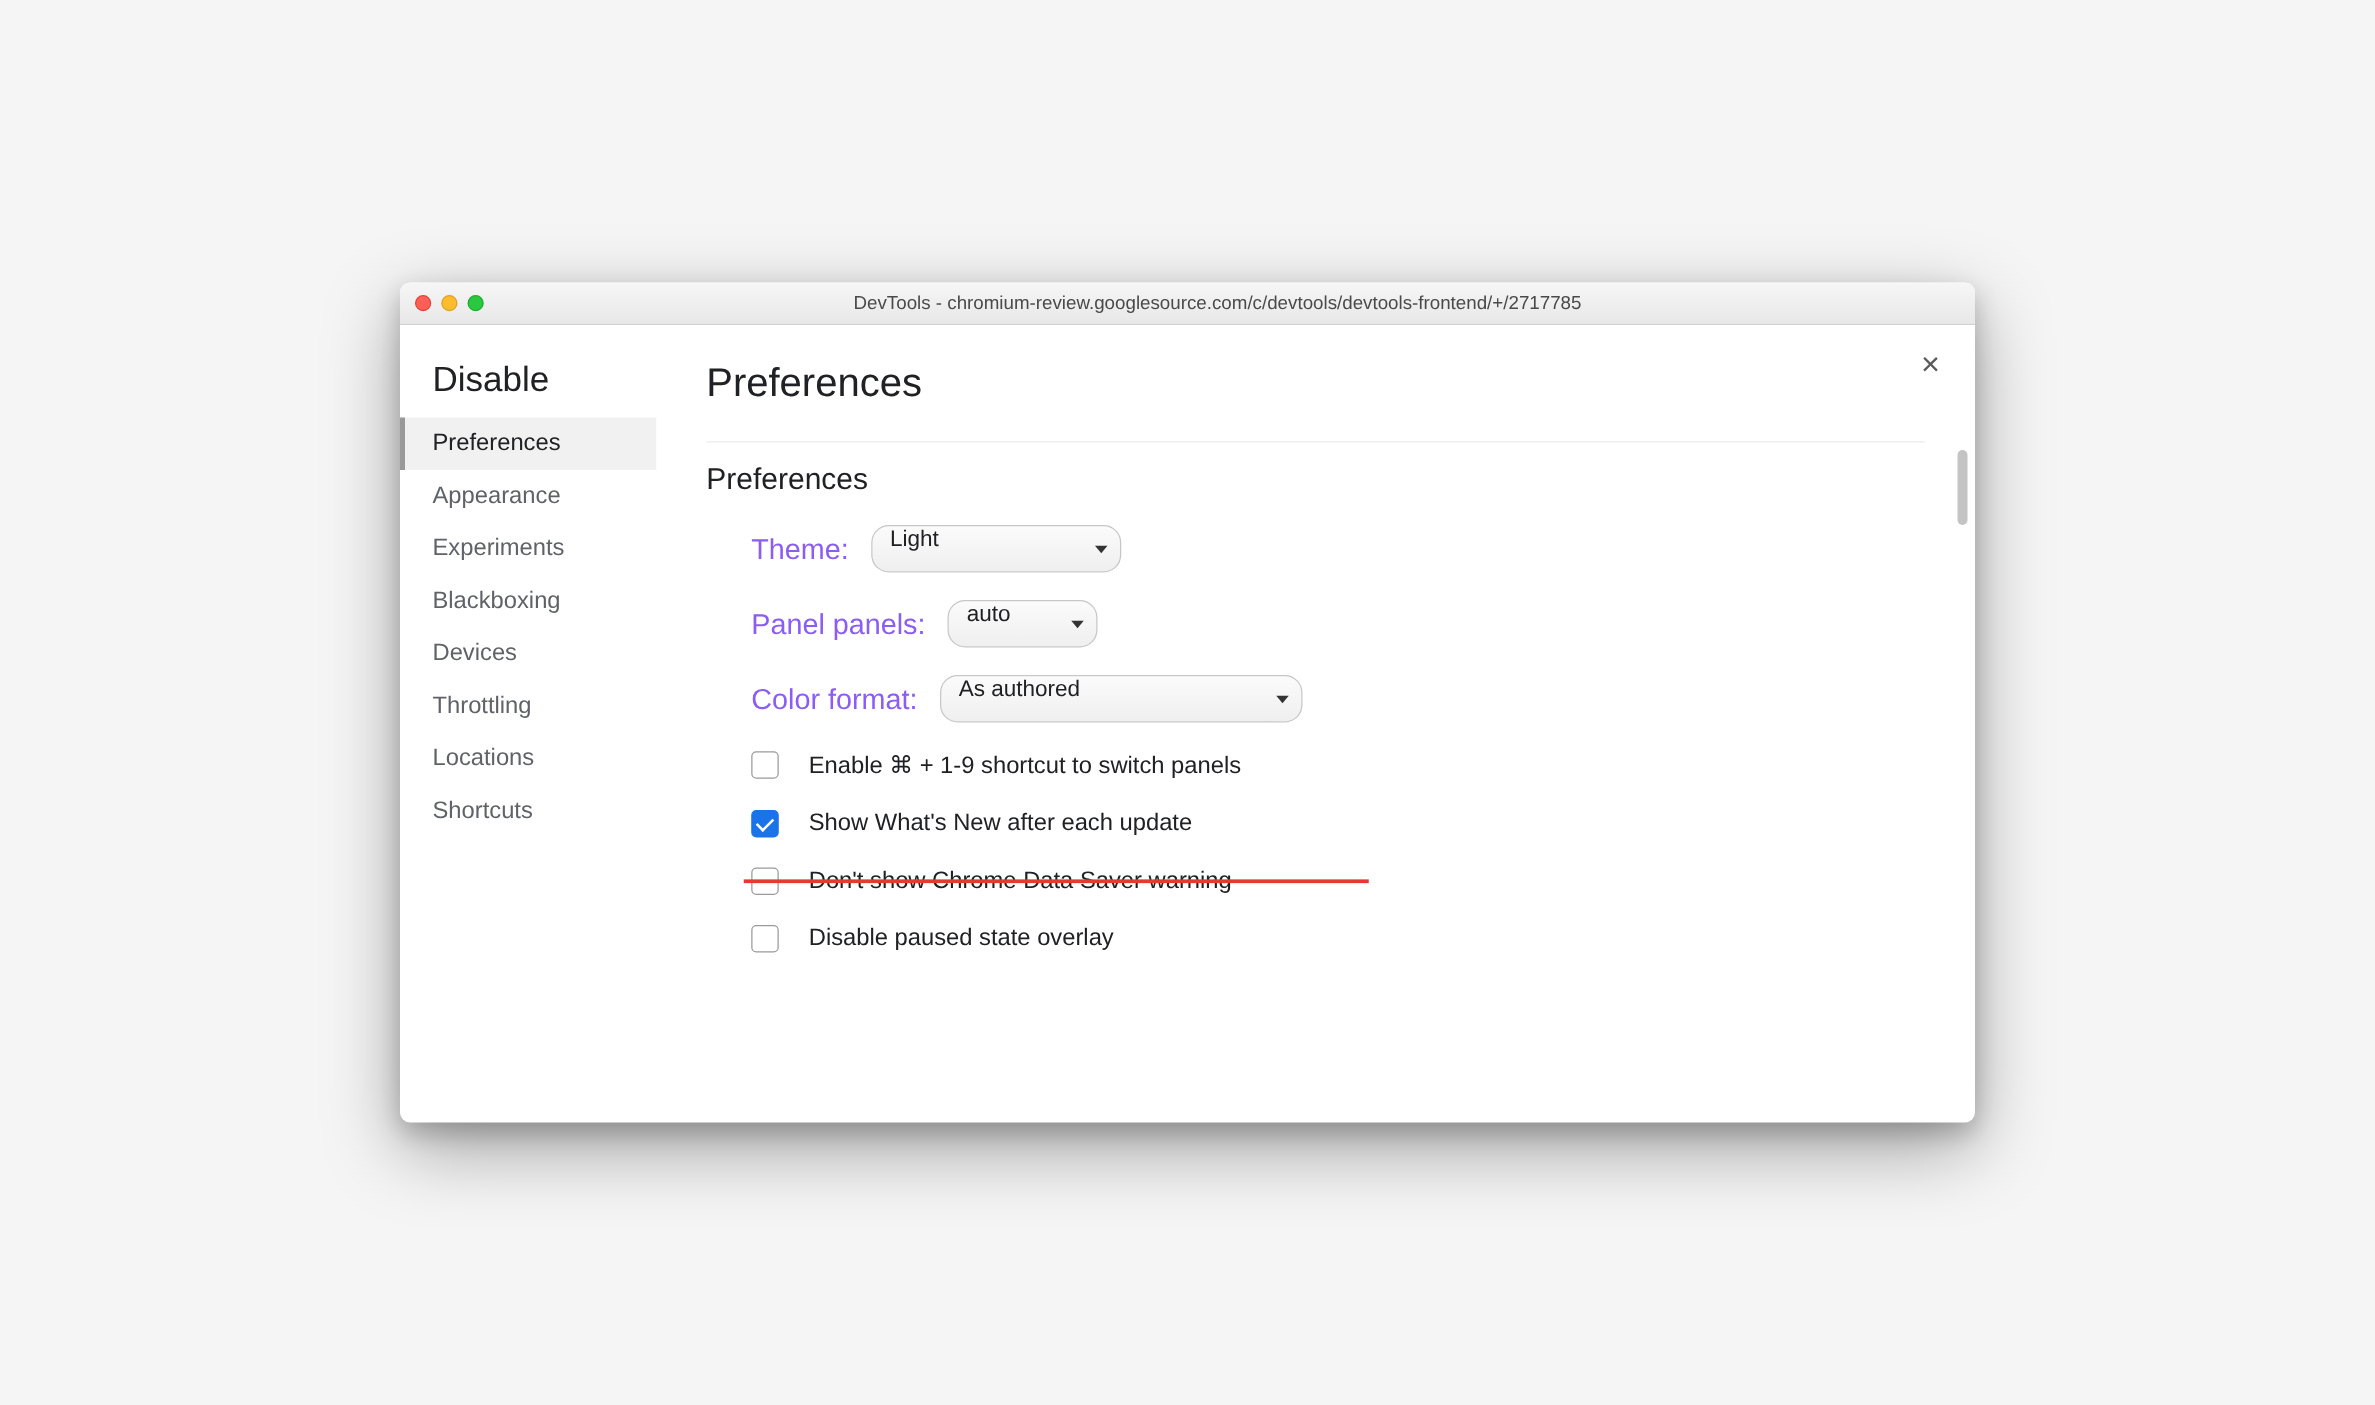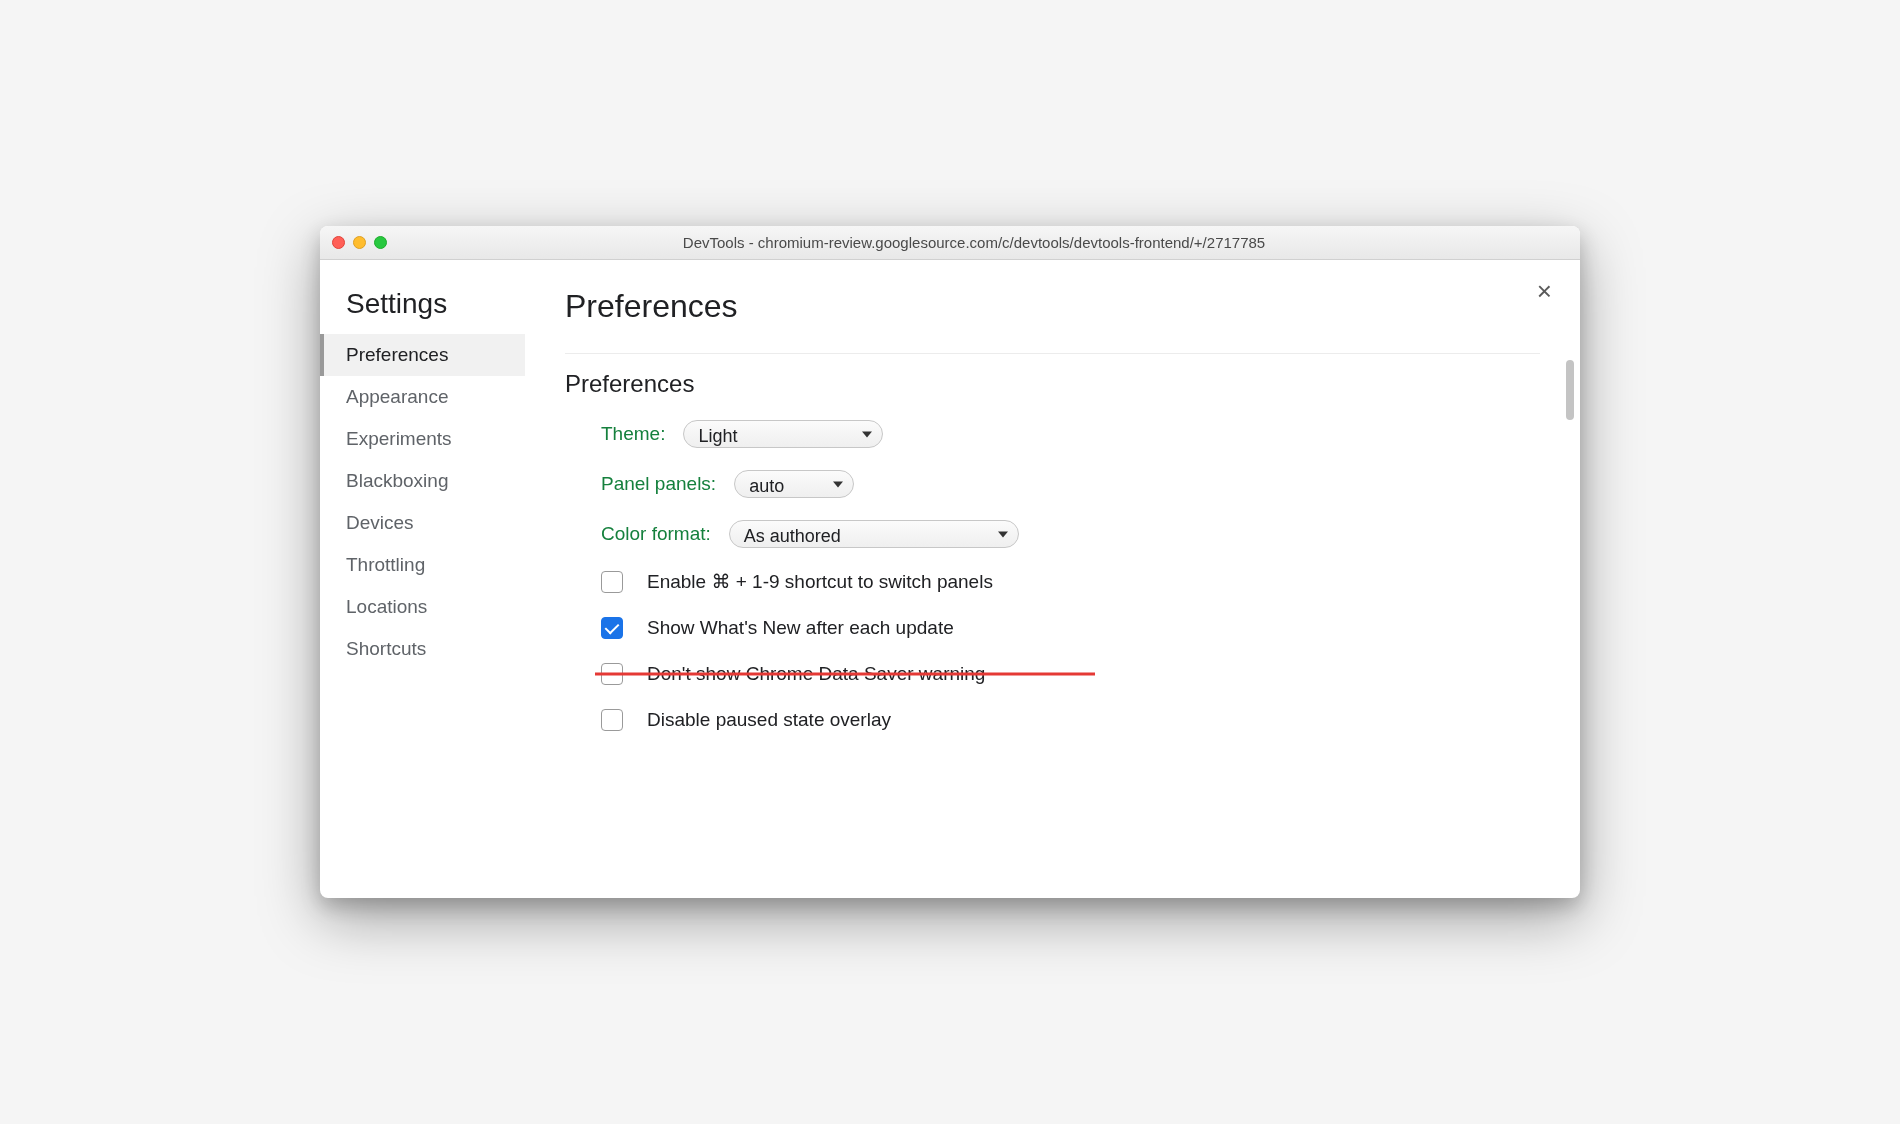--- a/index.html
+++ b/index.html
@@ -103,34 +103,34 @@
     border-top: 1px solid #ececec;
     padding-top: 16px;
   }
   .form-row {
     display: flex;
     align-items: center;
     margin: 0 0 22px 36px;
     gap: 18px;
   }
   .form-label {
-    font-size: 19px;
-    color: #15803d;
+    font-size: 23px;
+    color: #8b5cf6;
   }
   .select {
     border: 1px solid #c7c7c7;
     background: linear-gradient(#fbfbfb,#efefef);
     border-radius: 14px;
-    height: 28px;
+    height: 38px;
     padding: 0 36px 0 14px;
     font-size: 18px;
     color: #202124;
     position: relative;
     display: inline-flex;
-    align-items: flex-end;
+    align-items: flex-start;
     cursor: pointer;
   }
   .select .caret {
     position: absolute;
     right: 10px;
     top: 50%;
     transform: translateY(-40%);
     width: 0; height: 0;
     border-left: 5px solid transparent;
     border-right: 5px solid transparent;
@@ -202,21 +202,21 @@
     <div class="titlebar-title">DevTools - chromium-review.googlesource.com/c/devtools/devtools-frontend/+/2717785</div>
   </div>
 
   <div class="content">
 
     <div class="close-x">×</div>
 
     <div class="scrollbar-indicator"></div>
 
     <div class="sidebar">
-      <h1>Settings</h1>
+      <h1>Disable</h1>
       <div class="nav-item active">Preferences</div>
       <div class="nav-item">Appearance</div>
       <div class="nav-item">Experiments</div>
       <div class="nav-item">Blackboxing</div>
       <div class="nav-item">Devices</div>
       <div class="nav-item">Throttling</div>
       <div class="nav-item">Locations</div>
       <div class="nav-item">Shortcuts</div>
     </div>
 

